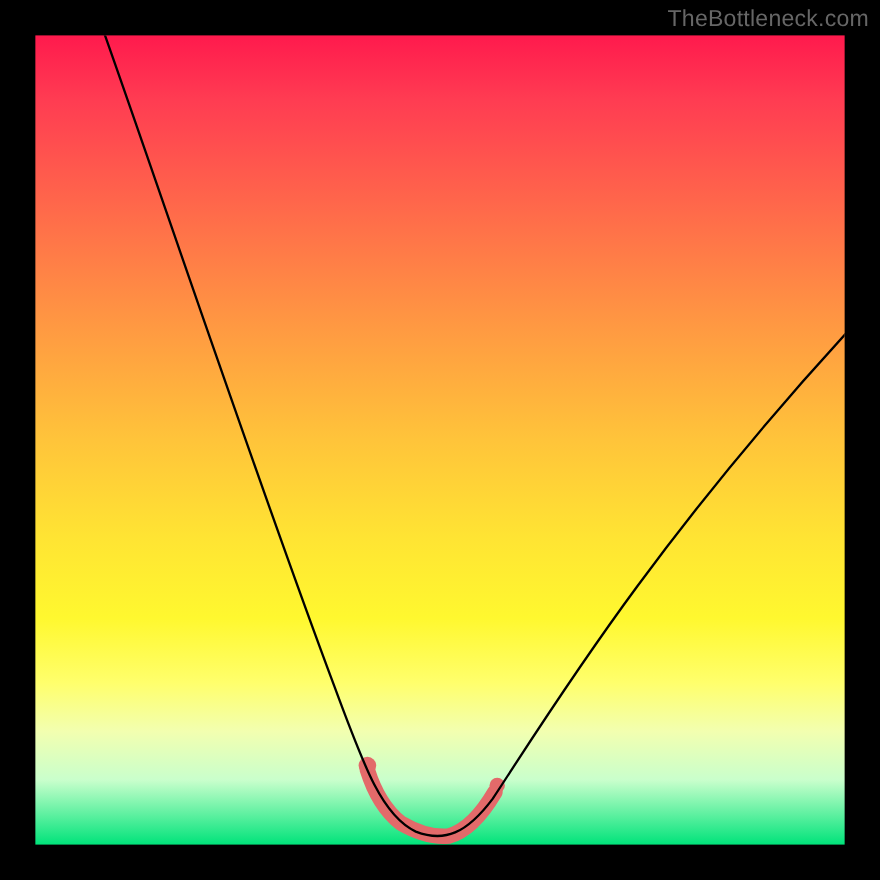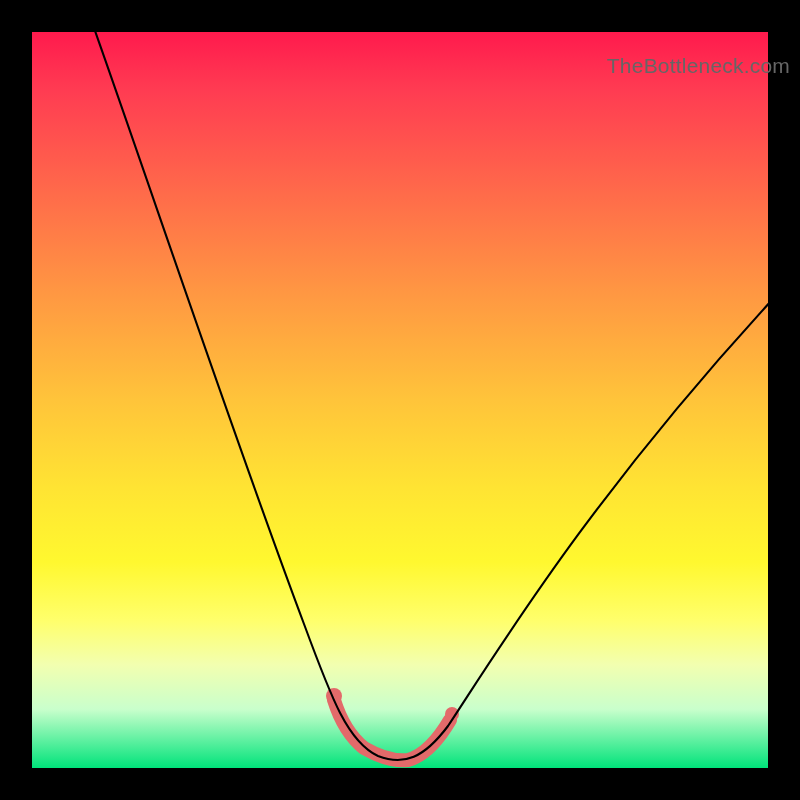--- a/index.html
+++ b/index.html
@@ -65,21 +65,20 @@
   }
   .watermark {
     position: absolute;
     top: 6px;
     right: 10px;
     color: #666;
     font-size: 21px;
     font-weight: 500;
     letter-spacing: 0.2px;
     user-select: none;
-    margin-top: 48px;
   }
 </style>
 </head>
 <body>
 
 <div class="stage">
 
   <div class="plot">
     <div class="gradient"></div>
 

